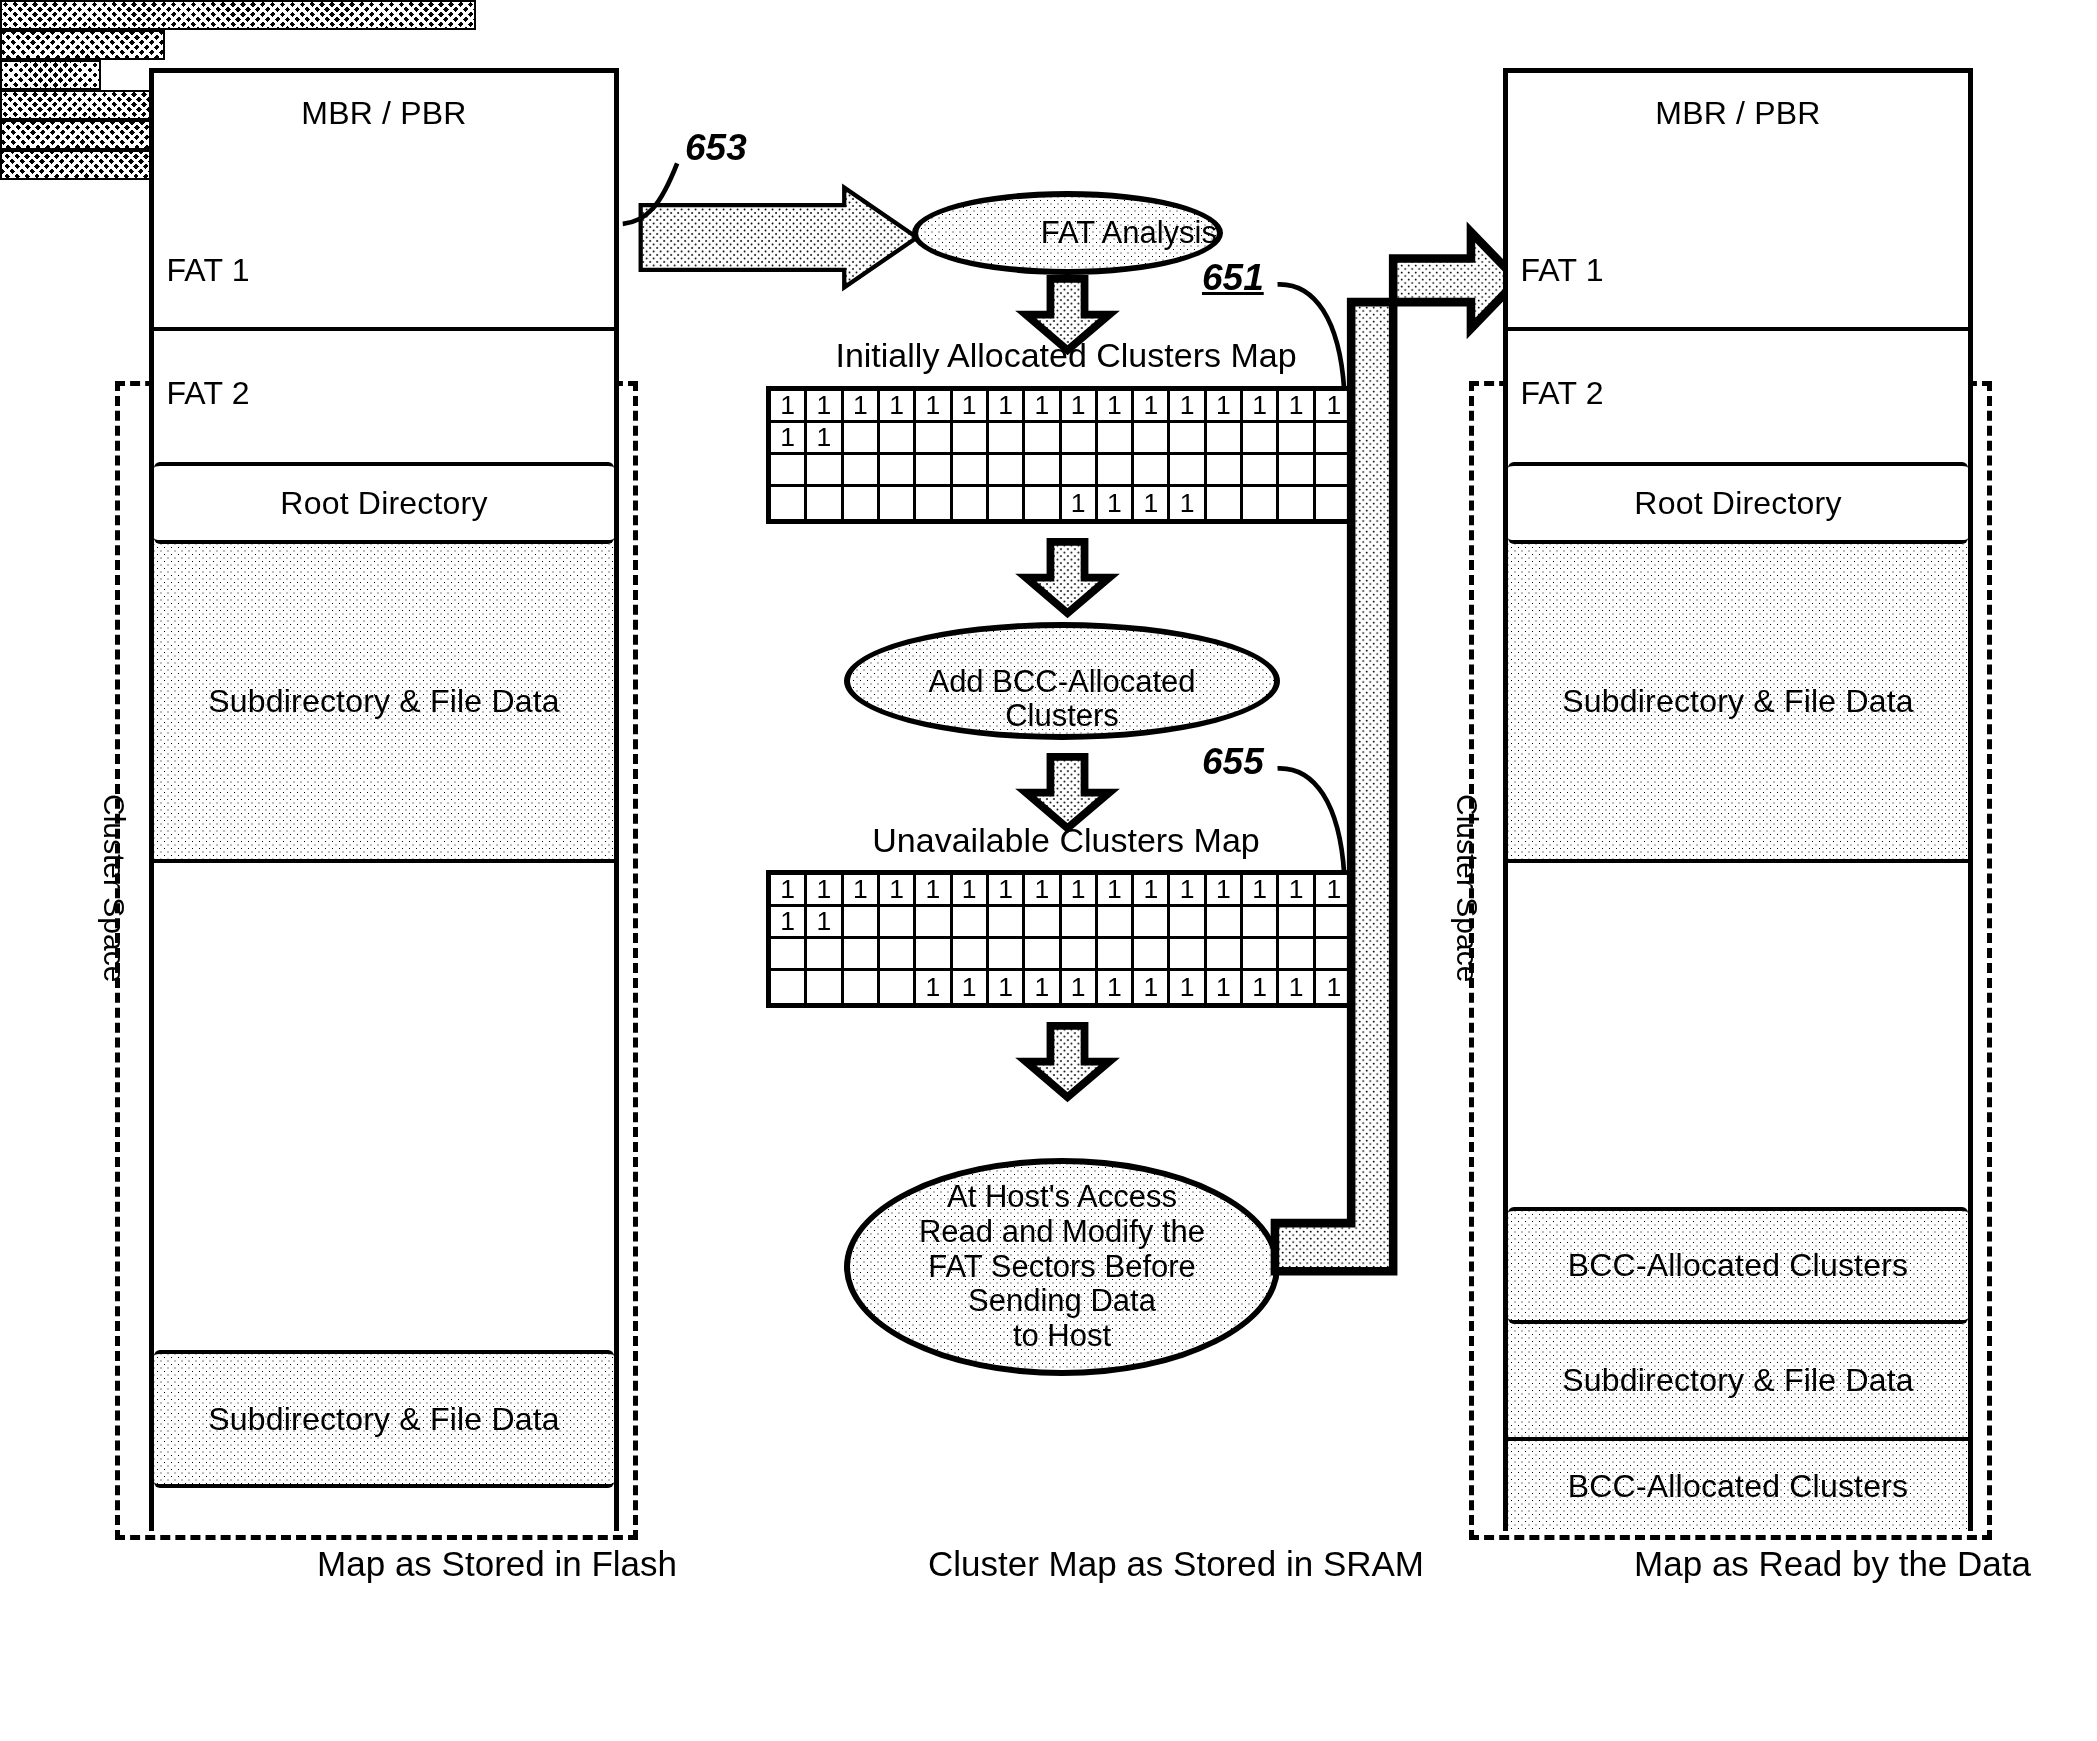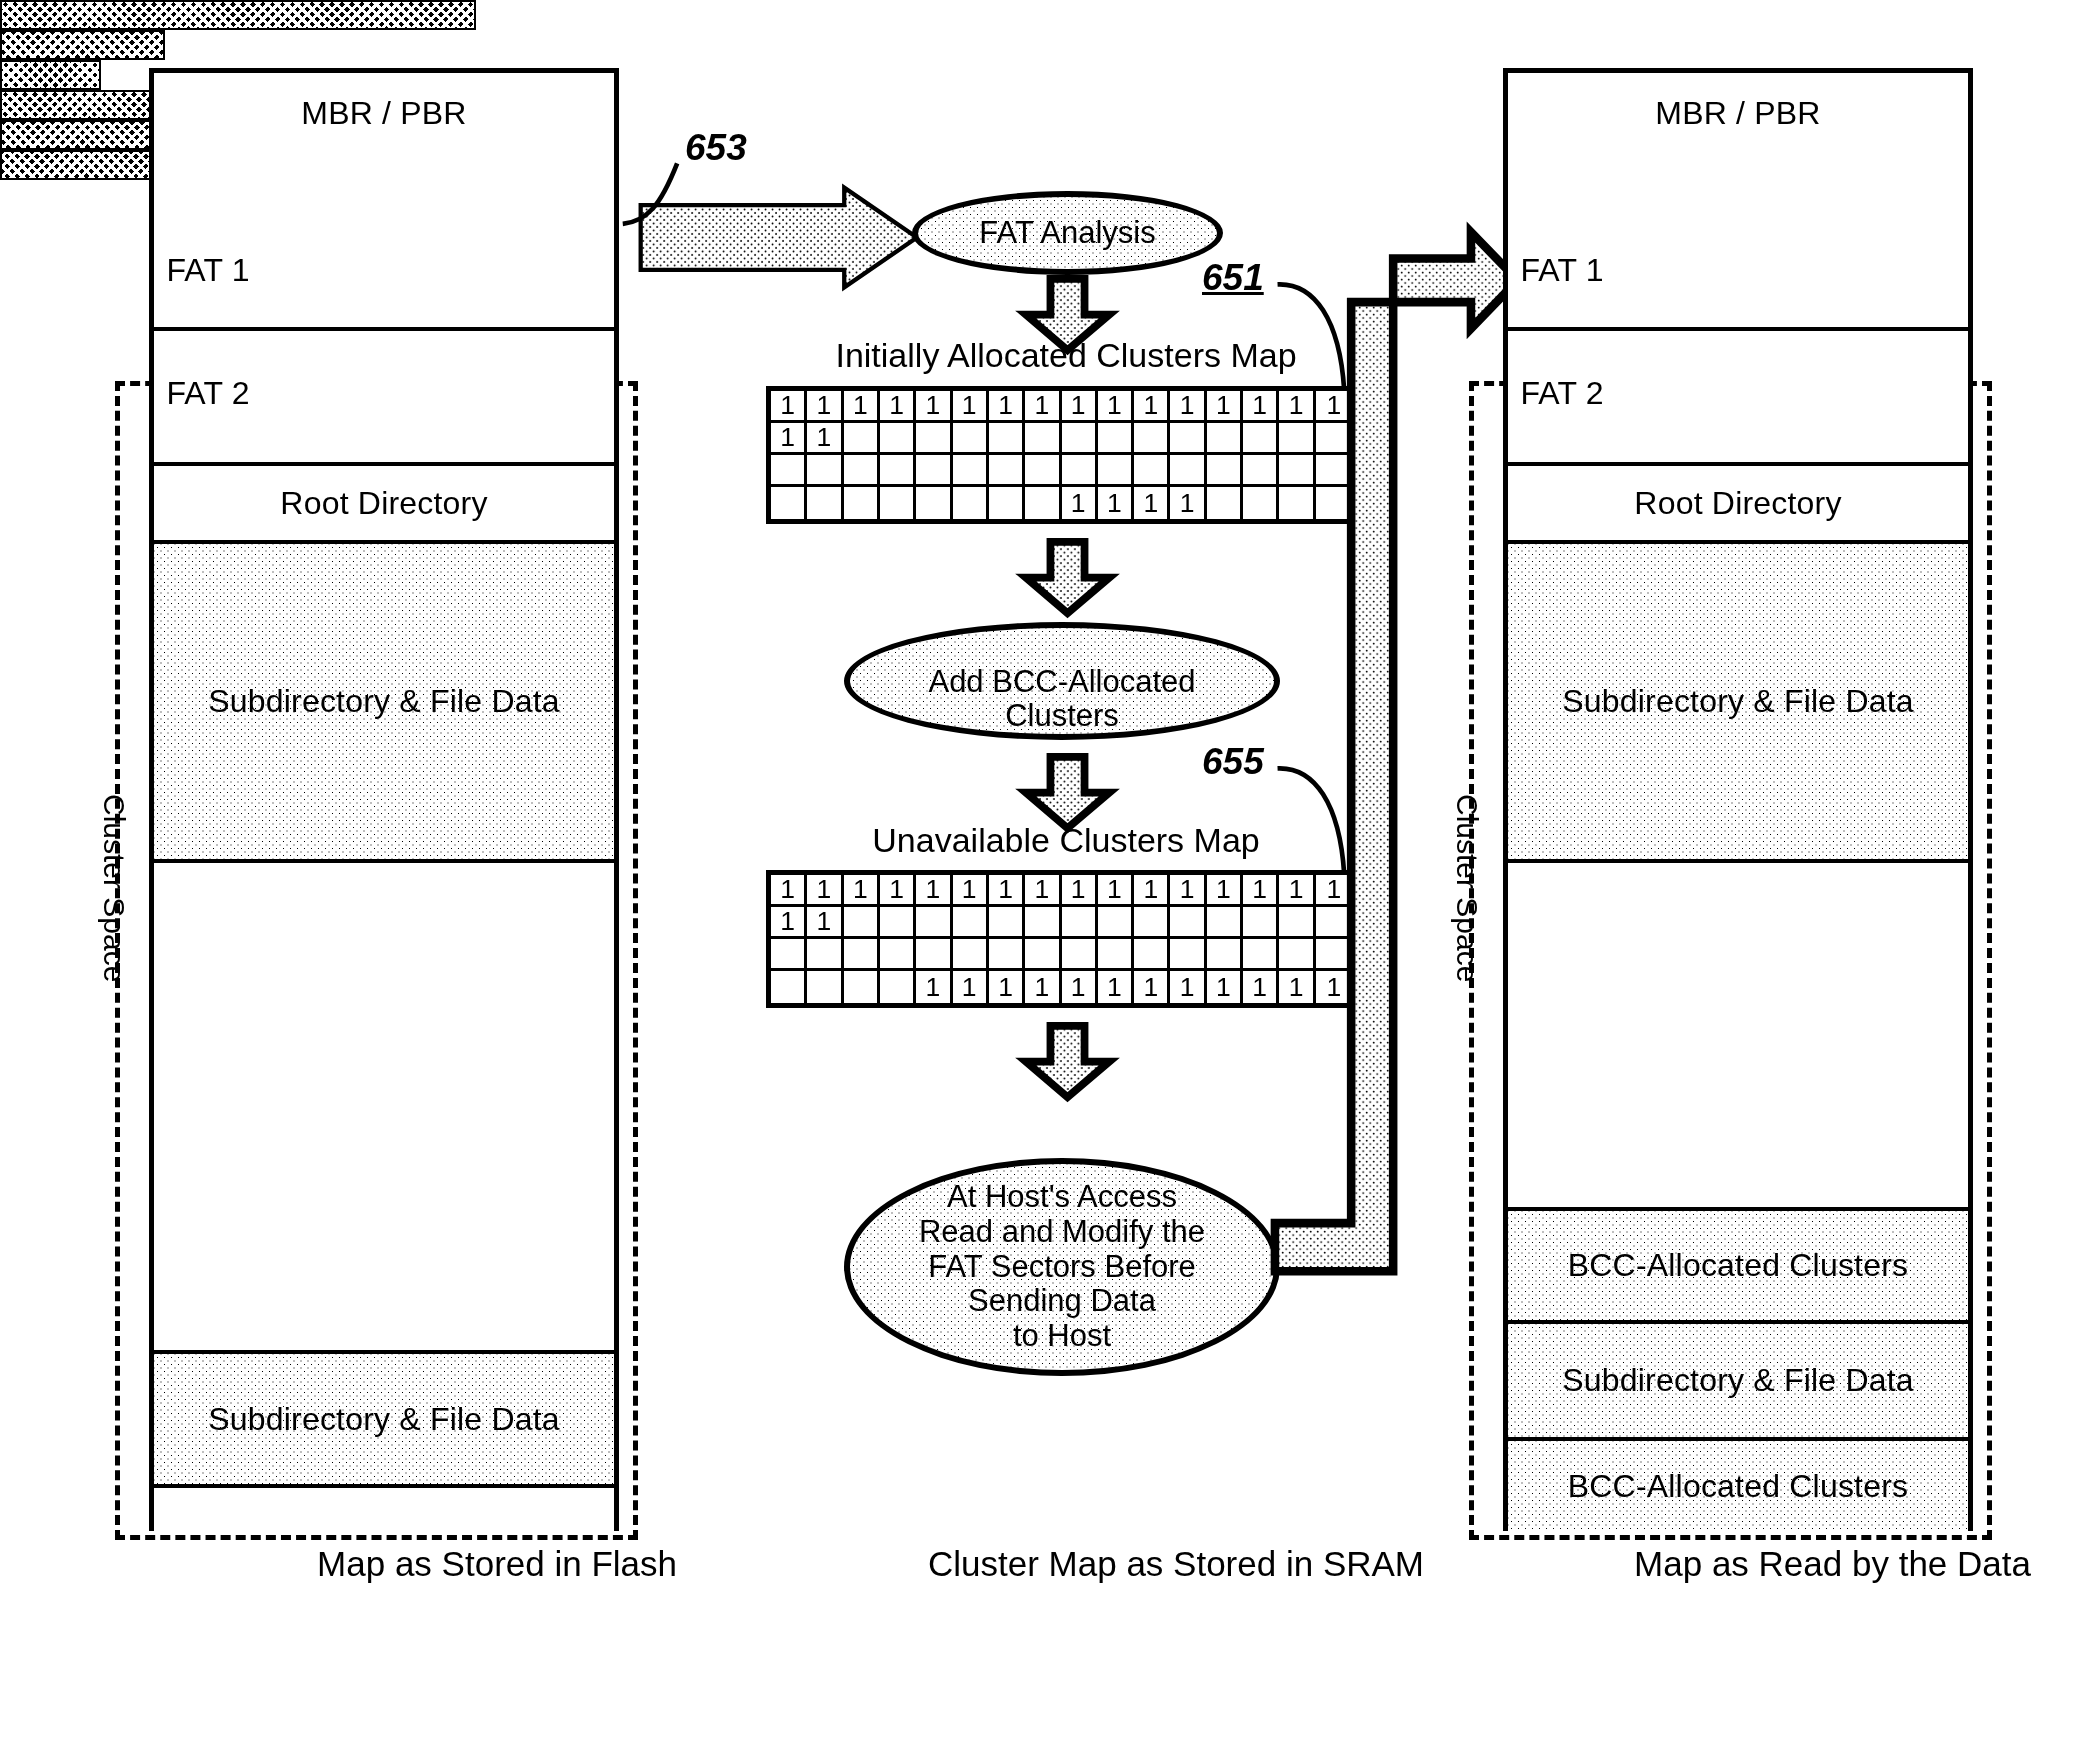--- a/index.html
+++ b/index.html
@@ -4,21 +4,21 @@
 <style>
   html,body{margin:0;padding:0;background:#fff;}
   body{width:2097px;height:1741px;position:relative;
        font-family:"Liberation Sans", sans-serif;color:#000;overflow:hidden;}
 
   
   .col{position:absolute;border:5.4px solid #000;background:#fff;box-sizing:border-box;padding-left:24px;}
   .seg{position:absolute;left:0;right:0;box-sizing:border-box;background:#fff;
        display:flex;align-items:center;justify-content:center;text-align:center;
        font-size:32px;line-height:1.08;letter-spacing:0.2px;}
-  .seg.line-top{border-top:4.7px solid #000;}
+  .seg.line-top{border-top:4.7px solid #000;border-radius:6px;}
   .seg.line-bot{border-bottom:4.7px solid #000;}
   .seg.left{justify-content:flex-start;padding-left:12.4px;}
 
   
   .stipple{
     background-color:#fff;
     background-image:
       radial-gradient(#000 0.9px, transparent 0.9px),
       radial-gradient(#000 0.9px, transparent 0.9px);
     background-size:7px 7px, 7px 7px;
@@ -109,21 +109,21 @@
       <circle cx="6.5" cy="6.5" r="1.2" fill="#000"></circle>
     </pattern>
   </defs>
 </svg>
 
 <svg class="leader" style="left:615px;top:140px;width:101px;height:101px;" viewBox="0 0 130 130">
   <path d="M10 108 C 40 105, 58 86, 80 30" fill="none" stroke="#000" stroke-width="6"></path>
 </svg>
 <div class="refnum" style="left:685px;top:127px;">653</div>
 
-<div class="ellipse stipple" style="left:912px;top:191px;width:311px;height:84px;">
+<div class="ellipse stipple" style="left:912px;top:191px;width:311px;height:84px;justify-content:flex-end;">
   <span>FAT Analysis</span>
 </div>
 
 <svg class="leader" style="left:1021px;top:274px;width:93px;height:81px;" viewBox="0 0 120 104">
   <path d="M38 6 L82 6 L82 52 L114 52 L60 98 L6 52 L38 52 Z" fill="url(#dotsA)" stroke="#000" stroke-width="10"></path>
   <defs>
       <pattern id="dotsA" width="9" height="9" patternUnits="userSpaceOnUse">
     <rect width="9" height="9" fill="#fff"></rect>
         <circle cx="2" cy="2" r="1.2" fill="#000"></circle>
         <circle cx="6.5" cy="6.5" r="1.2" fill="#000"></circle>

